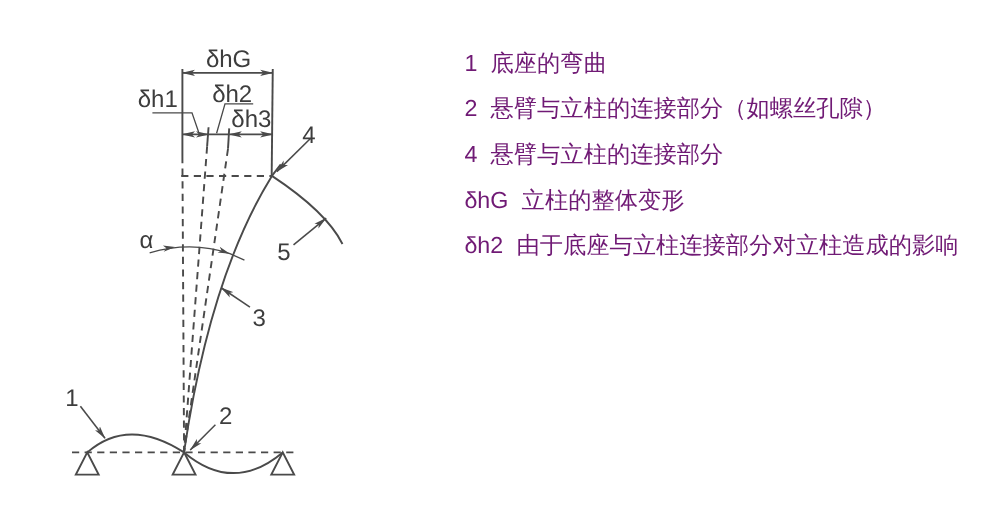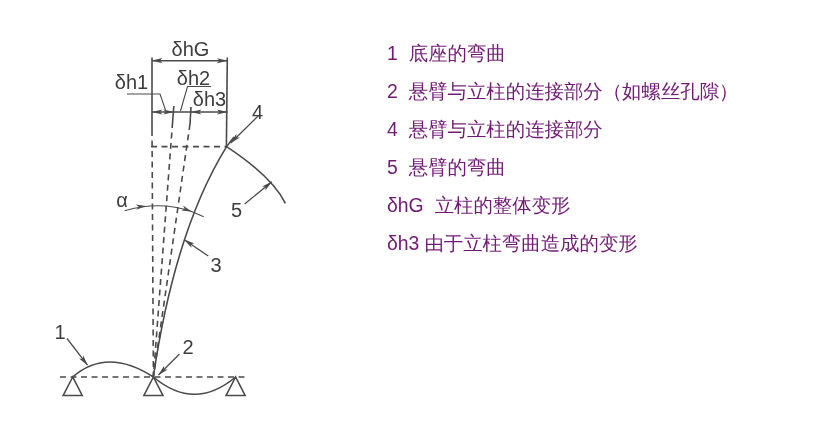--- a/index.html
+++ b/index.html
@@ -116,18 +116,17 @@
       <text x="216" y="271.5" text-anchor="middle">3</text>
       <text x="257.5" y="119" text-anchor="middle">4</text>
       <text x="236.5" y="217" text-anchor="middle">5</text>
     </g>
   </svg>
 
   <div id="legend">
     <div class="legend-row"><span class="legend-term">1</span><span class="legend-text">底座的弯曲</span></div>
     <div class="legend-row"><span class="legend-term">2</span><span class="legend-text">悬臂与立柱的连接部分（如螺丝孔隙）</span></div>
     <div class="legend-row"><span class="legend-term">4</span><span class="legend-text">悬臂与立柱的连接部分</span></div>
-    <div class="legend-row"><span class="legend-term">5</span><span class="legend-text">悬臂的弯曲</span></div>
     <div class="legend-row"><span class="legend-term">δhG</span><span class="legend-text">立柱的整体变形</span></div>
-    <div class="legend-row"><span class="legend-term">δh3</span><span class="legend-text">由于立柱弯曲造成的变形</span></div>
+    <div class="legend-row"><span class="legend-term">δh2</span><span class="legend-text">由于底座与立柱连接部分对立柱造成的影响</span></div>
   </div>
 
 </div>
 
 </body></html>

